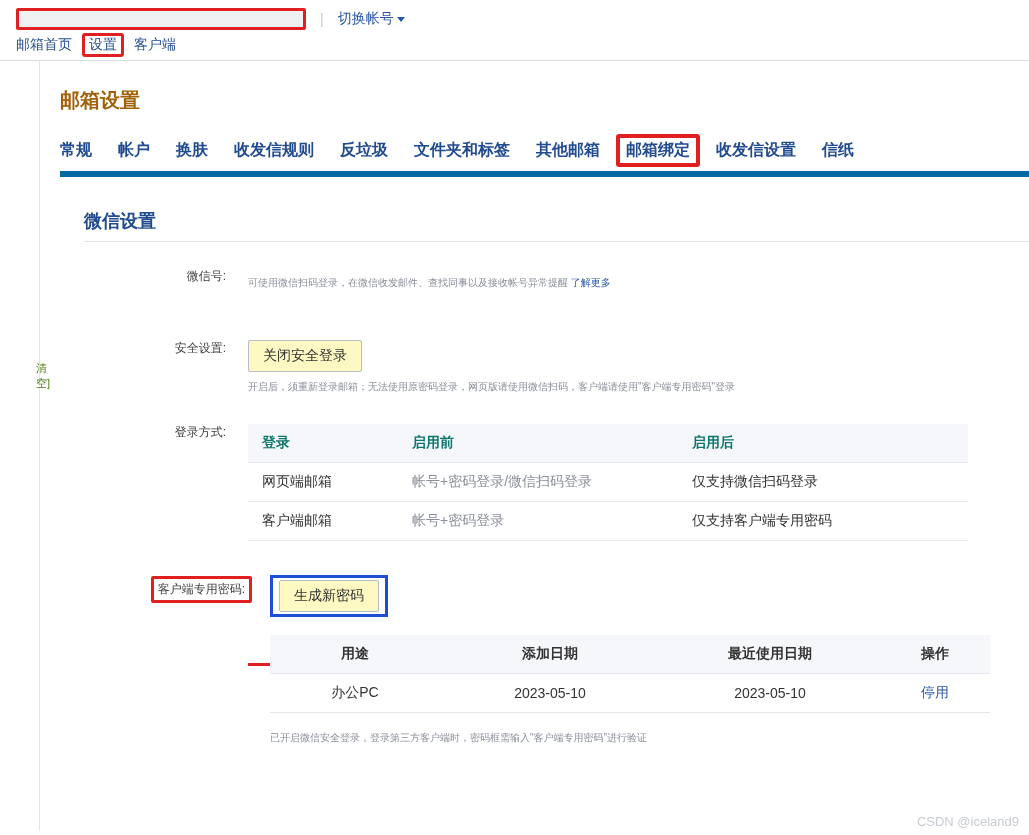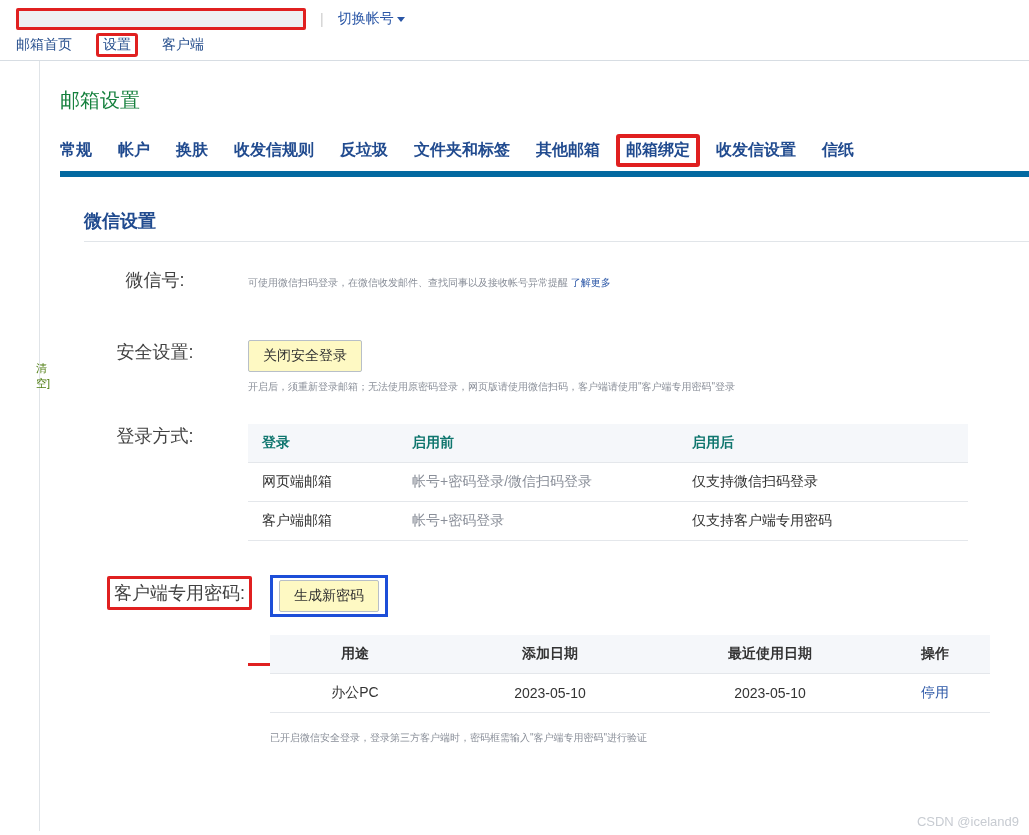--- a/index.html
+++ b/index.html
@@ -33,21 +33,21 @@
   .switch-account { color: #2a56a6; cursor: pointer; display: inline-flex; align-items: center; }
   .caret-down {
     display: inline-block;
     margin-left: 3px;
     border-left: 4px solid transparent;
     border-right: 4px solid transparent;
     border-top: 5px solid #2a56a6;
   }
   .top-nav {
     display: flex;
-    gap: 28px;
+    gap: 14px;
   }
   .top-nav .nav-item { color: #28508e; cursor: pointer; }
   .top-nav .nav-highlight {
     border: 3px solid #e02020;
     padding: 0 4px;
     border-radius: 3px;
     margin: -3px -4px;
   }
   .hr-top {
     border: none;
@@ -66,23 +66,23 @@
     color: #4d7c0f;
     font-size: 11px;
     padding-left: 36px;
   }
   .main {
     flex: 1;
     padding: 20px 0 40px 20px;
   }
 
   .page-title {
-    color: #15803d;
+    color: #a16207;
     font-size: 20px;
-    font-weight: 400;
+    font-weight: 700;
     margin: 6px 0 14px 0;
   }
   .tabs {
     border-bottom: 6px solid #0369a1;
     padding: 0 8px 0 0;
   }
   .tabs-inner {
     display: flex;
     gap: 26px;
     padding: 12px 0 10px 0;
@@ -112,24 +112,24 @@
     border-top: 1px solid #e1e5e9;
     margin: 0 0 0 24px;
   }
 
   .field {
     display: flex;
     margin: 26px 0 0 24px;
   }
   .field-label {
     width: 164px;
-    text-align: center;
+    text-align: right;
     color: #424242;
     padding-right: 22px;
-    font-size: 18px;
+    font-size: 12px;
   }
   .field-body { flex: 1; }
   .hint {
     color: #8a8f99;
     font-size: 10px;
     margin-top: 6px;
     line-height: 1.8;
   }
   .hint .link { color: #2a56a6; }
 

